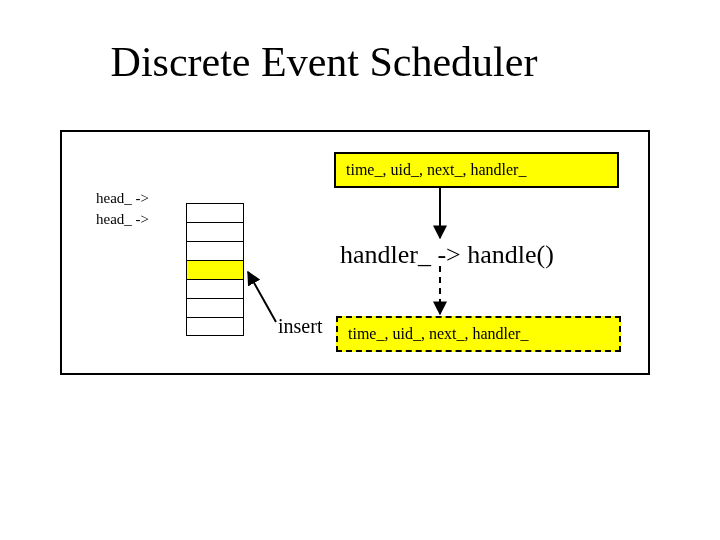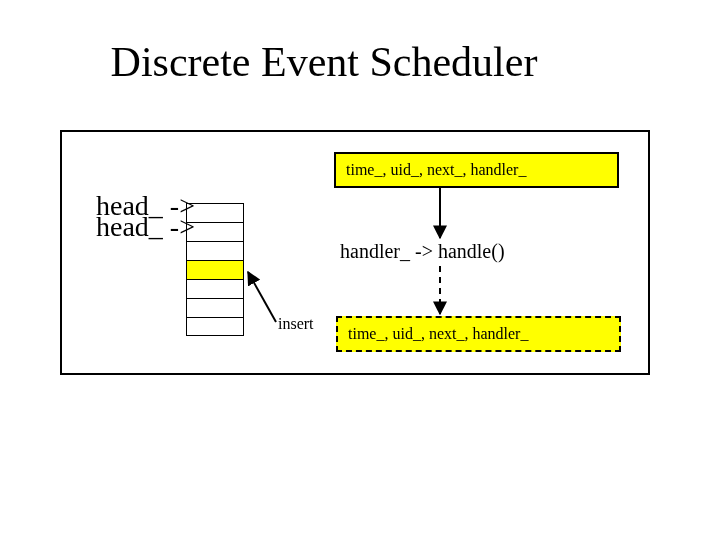--- a/index.html
+++ b/index.html
@@ -51,47 +51,47 @@
   .queue .cell:last-child {
     border-bottom: 1px solid #000;
   }
   .queue .cell.hl {
     background: #ffff00;
   }
 
   .head-labels {
     position: absolute;
     left: 96px;
-    top: 195px;
-    font-size: 28px;
+    top: 188px;
+    font-size: 15px;
     line-height: 21px;
   }
   .head-labels div { white-space: nowrap; }
 
   .box {
     position: absolute;
     border: 2px solid #000;
     background: #ffff00;
     padding: 4px 10px;
     font-size: 16px;
     line-height: 24px;
     white-space: nowrap;
     box-sizing: border-box;
   }
   .box.dashed {
     border-style: dashed;
   }
 
   .plain-text {
     position: absolute;
-    font-size: 20px;
+    font-size: 26px;
     white-space: nowrap;
   }
   .insert-label {
-    font-size: 16px;
+    font-size: 20px;
   }
 
   svg.overlay {
     position: absolute;
     left: 0;
     top: 0;
     width: 720px;
     height: 540px;
     pointer-events: none;
   }

